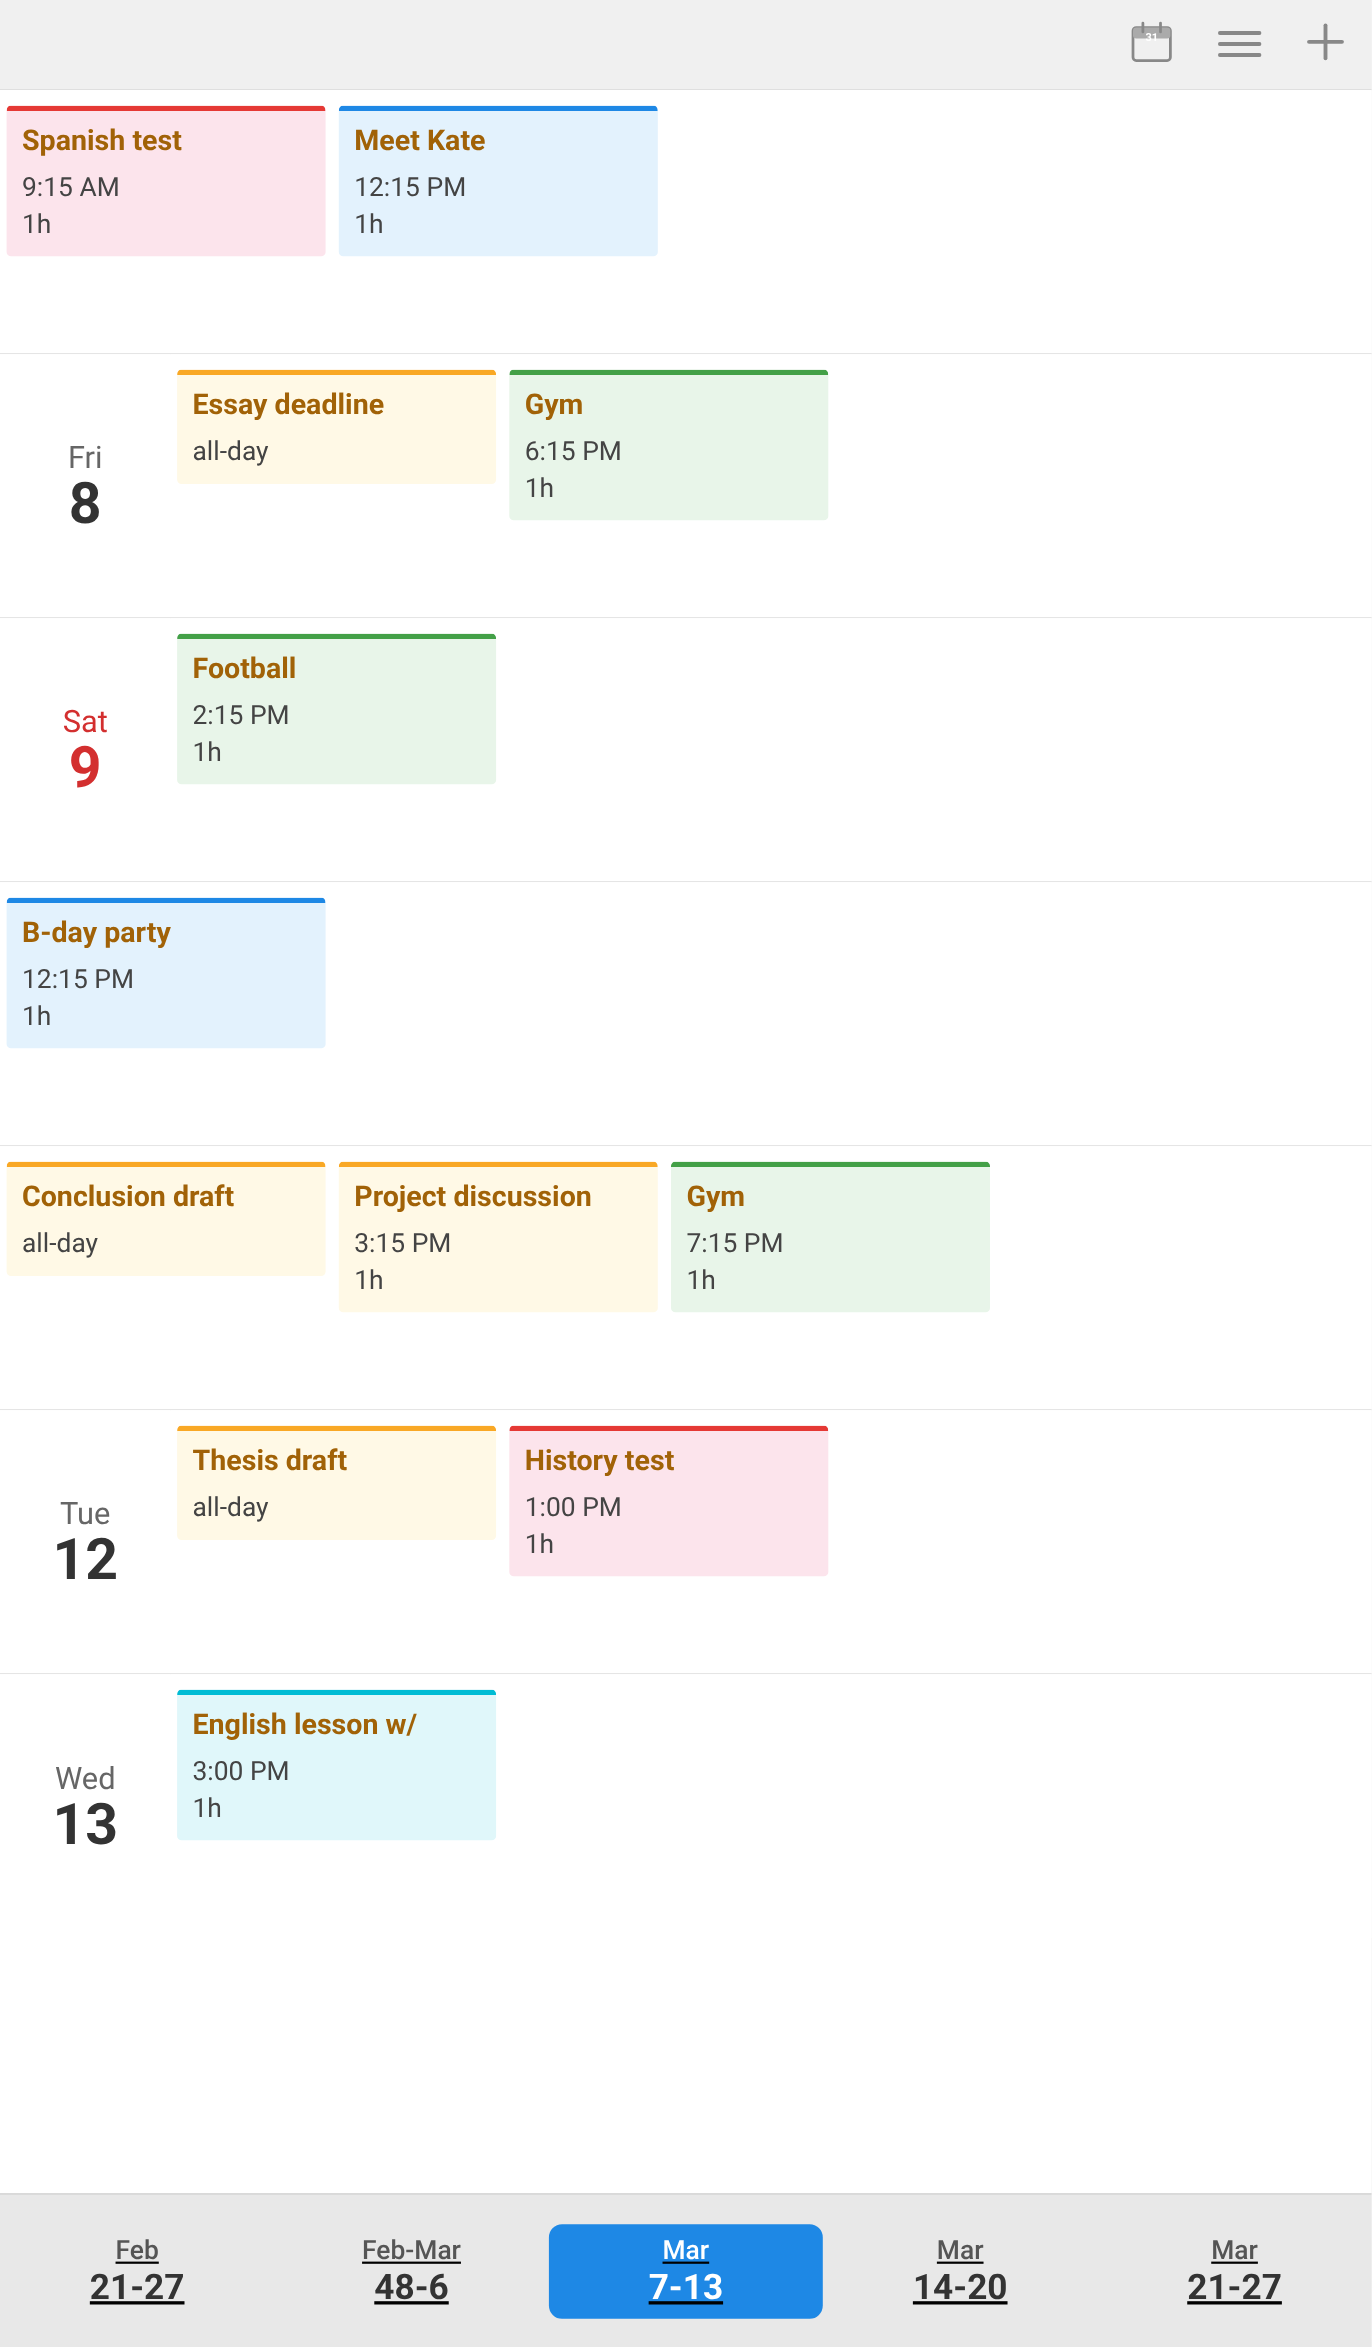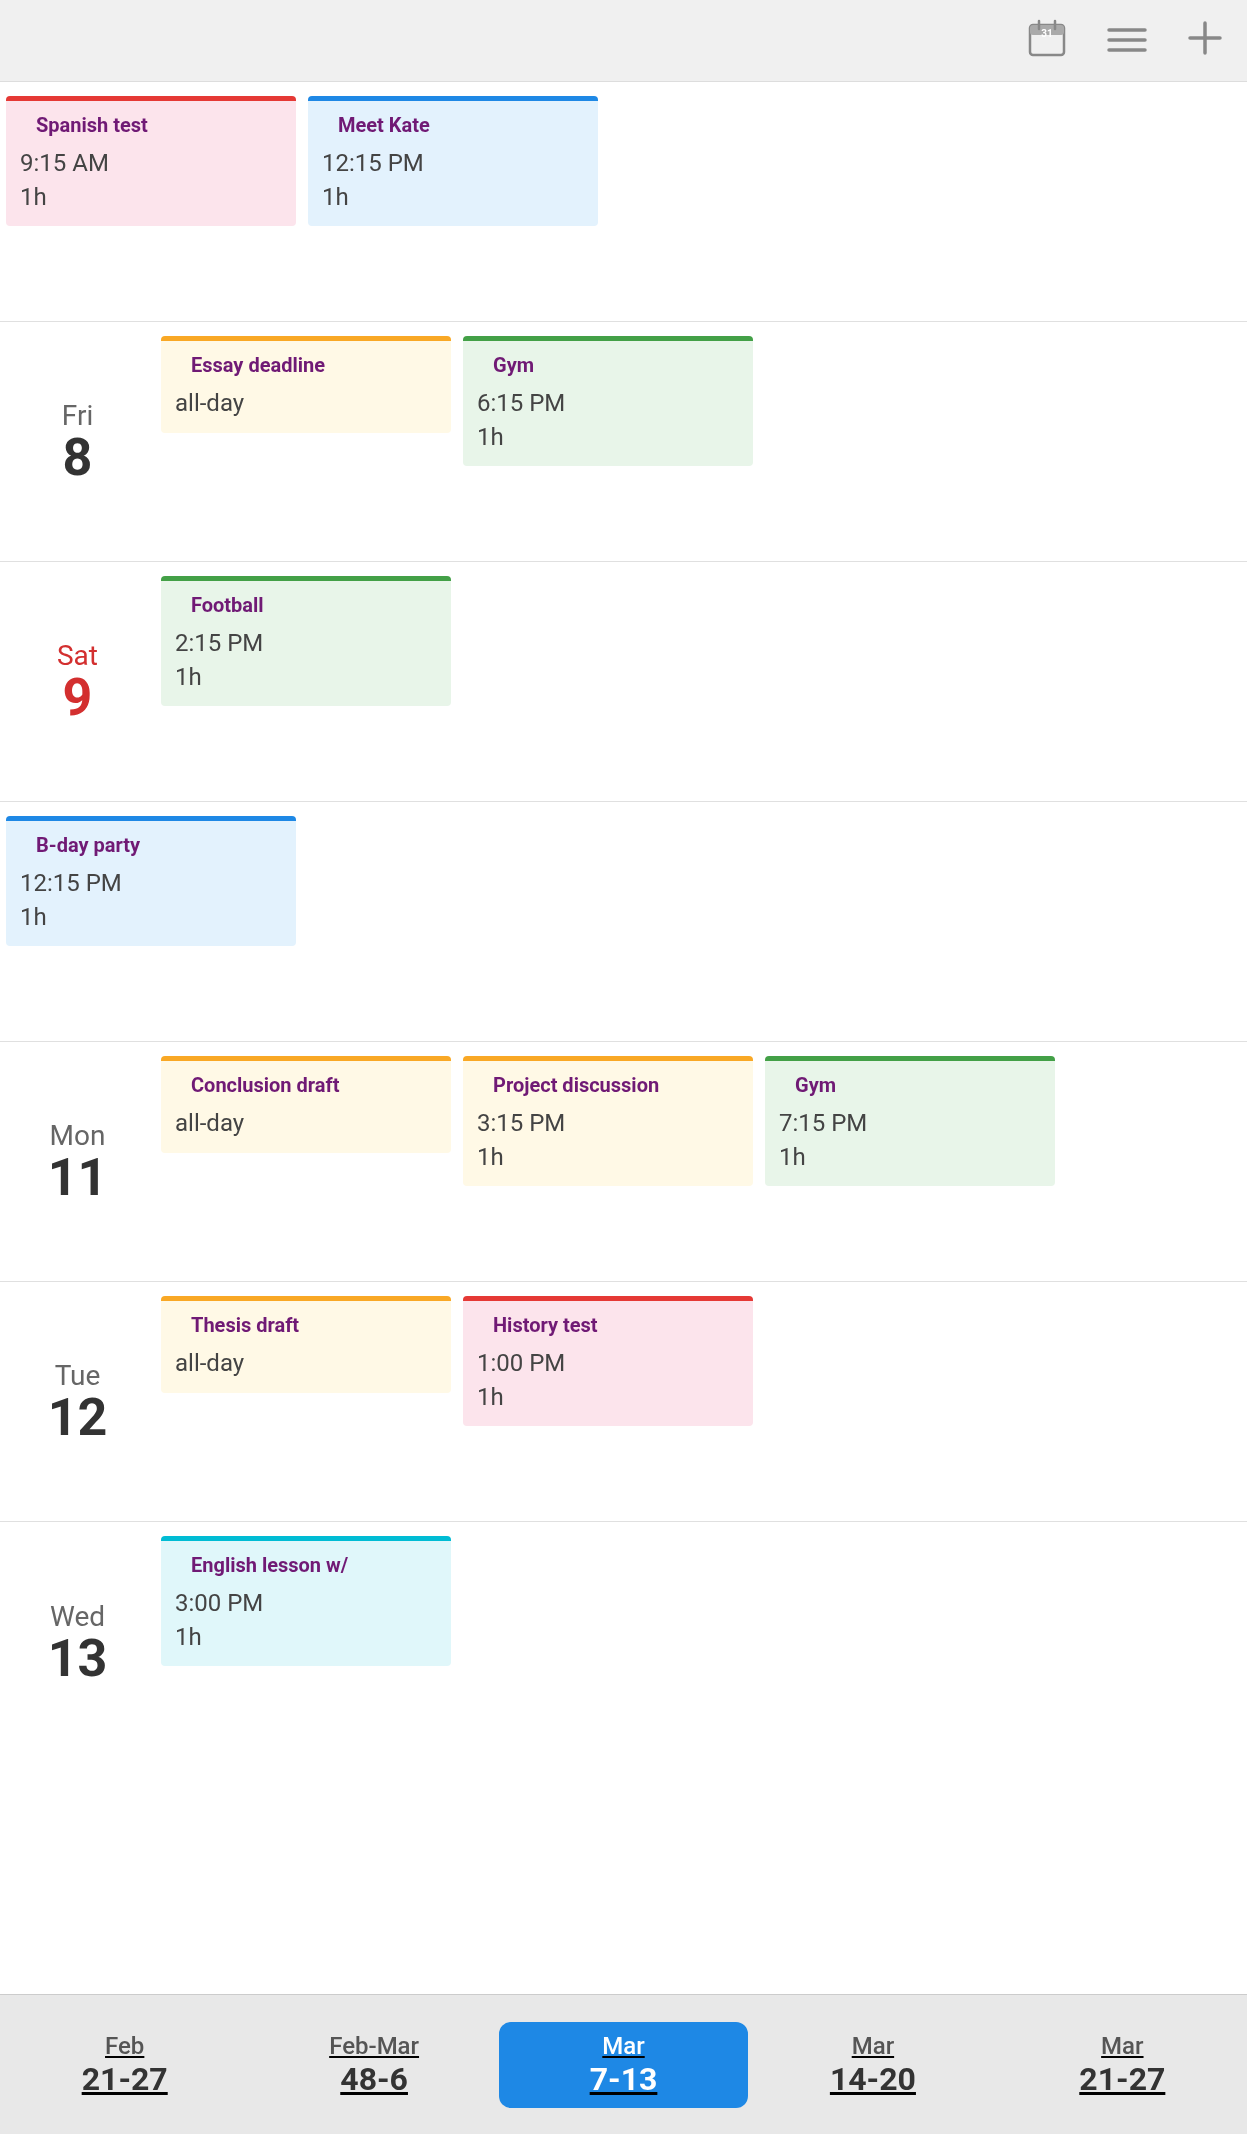--- a/index.html
+++ b/index.html
@@ -106,26 +106,25 @@
       border-top: 5px solid;
       position: relative;
     }
     .event-card.red    { background: #fce4ec; border-top-color: #e53935; }
     .event-card.blue   { background: #e3f2fd; border-top-color: #1e88e5; }
     .event-card.yellow { background: #fff9e6; border-top-color: #f9a825; }
     .event-card.green  { background: #e8f5e9; border-top-color: #43a047; }
     .event-card.cyan   { background: #e0f7fa; border-top-color: #00bcd4; }
 
     .event-title {
-      font-size: 20px;
+      font-size: 26px;
       font-weight: bold;
-      color: #701a75;
+      color: #a16207;
       line-height: 1.2;
       margin-bottom: 10px;
-      margin-left: 16px;
     }
     .event-time {
       font-size: 24px;
       color: #444;
       line-height: 1.4;
     }
 
     
     .bottom-nav {
       height: 140px;
@@ -243,24 +242,20 @@
     </div>
     <div class="day-row">
       <div class="events-area">
         <div class="event-card blue">
           <div class="event-title">B-day party</div>
           <div class="event-time">12:15 PM<br>1h</div>
         </div>
       </div>
     </div>
     <div class="day-row">
-      <div class="day-label">
-        <div class="day-name">Mon</div>
-        <div class="day-number">11</div>
-      </div>
       <div class="events-area">
         <div class="event-card yellow">
           <div class="event-title">Conclusion draft</div>
           <div class="event-time">all-day</div>
         </div>
         <div class="event-card yellow">
           <div class="event-title">Project discussion</div>
           <div class="event-time">3:15 PM<br>1h</div>
         </div>
         <div class="event-card green">

